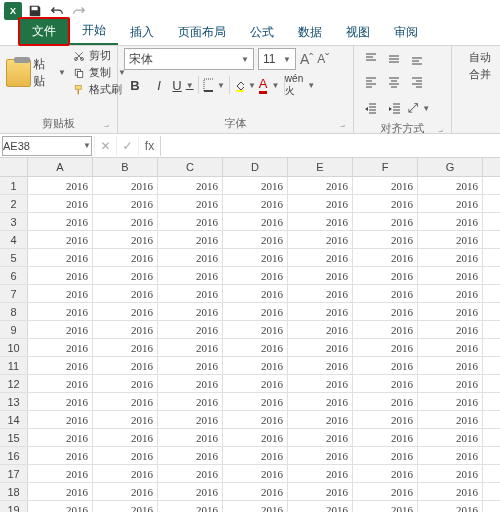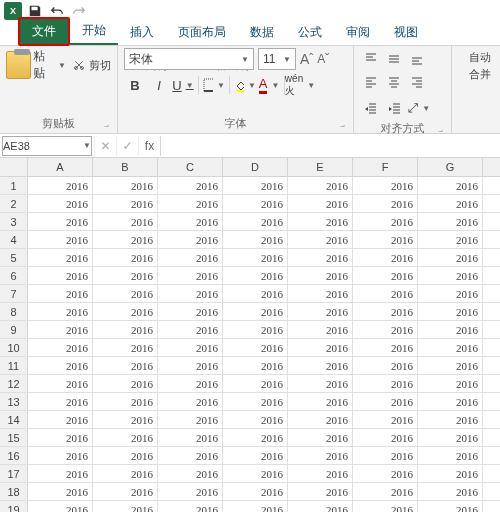--- a/index.html
+++ b/index.html
@@ -13,21 +13,21 @@
 .tab.file{background:#217346;color:#fff;border:2px solid #d00;border-radius:2px;margin-left:18px;margin-bottom:-1px}
 .tab.active{border-bottom:2px solid #217346;font-weight:500}
 .ribbon{background:#f3f3f3;display:flex;border-bottom:1px solid #d4d4d4;height:88px}
 .rgroup{border-right:1px solid #d4d4d4;padding:2px 6px 0;display:flex;flex-direction:column;justify-content:space-between}
 .rgroup-label{text-align:center;font-size:11px;color:#666;padding:2px 0;position:relative}
 .rgroup-label::after{content:"⌐";position:absolute;right:2px;bottom:2px;font-size:8px;color:#888;transform:rotate(180deg)}
 .paste-col{display:flex;flex-direction:row;align-items:center;gap:2px}
 .paste-icon{width:32px;height:28px;background:linear-gradient(#f9d978,#e8b84a);border:1px solid #c8983a;border-radius:2px;position:relative}
 .paste-icon::before{content:"";position:absolute;top:-3px;left:7px;width:16px;height:6px;background:#999;border-radius:2px}
 .clip-top{display:flex;gap:6px}
-.small-btns{display:flex;gap:17px;font-size:11px}
+.small-btns{display:flex;flex-direction:column;gap:2px;font-size:11px}
 .small-btn{display:flex;align-items:center;gap:3px;cursor:pointer;white-space:nowrap}
 .sb-icon{width:14px;height:12px}
 .font-row1{display:flex;gap:4px;align-items:center;margin-bottom:4px}
 .font-sel{border:1px solid #ababab;background:#fff;height:22px;padding:4px 4px;font-size:12px;display:flex;align-items:center;justify-content:space-between;cursor:pointer}
 .font-name{width:130px}
 .font-size{width:38px}
 .dd{font-size:8px;color:#666;margin-left:4px}
 .aa-btn{display:flex;align-items:center;font-size:12px;color:#666;cursor:pointer}
 .aa-btn .big{font-size:14px}
 .font-row2{display:flex;gap:2px;align-items:center}
@@ -71,24 +71,24 @@
         <path fill="none" stroke="#aaa" stroke-width="1.5" d="M11 4l3 3-3 3M14 7H6a4 4 0 00-4 4"></path>
       </svg>
     </div>
 </div>
 
 <div class="tabs">
   <div class="tab file">文件</div>
   <div class="tab active">开始</div>
   <div class="tab">插入</div>
   <div class="tab">页面布局</div>
+  <div class="tab">公式</div>
   <div class="tab">数据</div>
-  <div class="tab">公式</div>
+  <div class="tab">视图</div>
   <div class="tab">审阅</div>
-  <div class="tab">视图</div>
 </div>
 
 <div class="ribbon">
   <div class="rgroup" style="width:118px">
     <div class="clip-top">
       <div class="paste-col">
         <div class="paste-icon"></div>
         <div>粘贴</div>
         <div class="dd">▼</div>
       </div>

